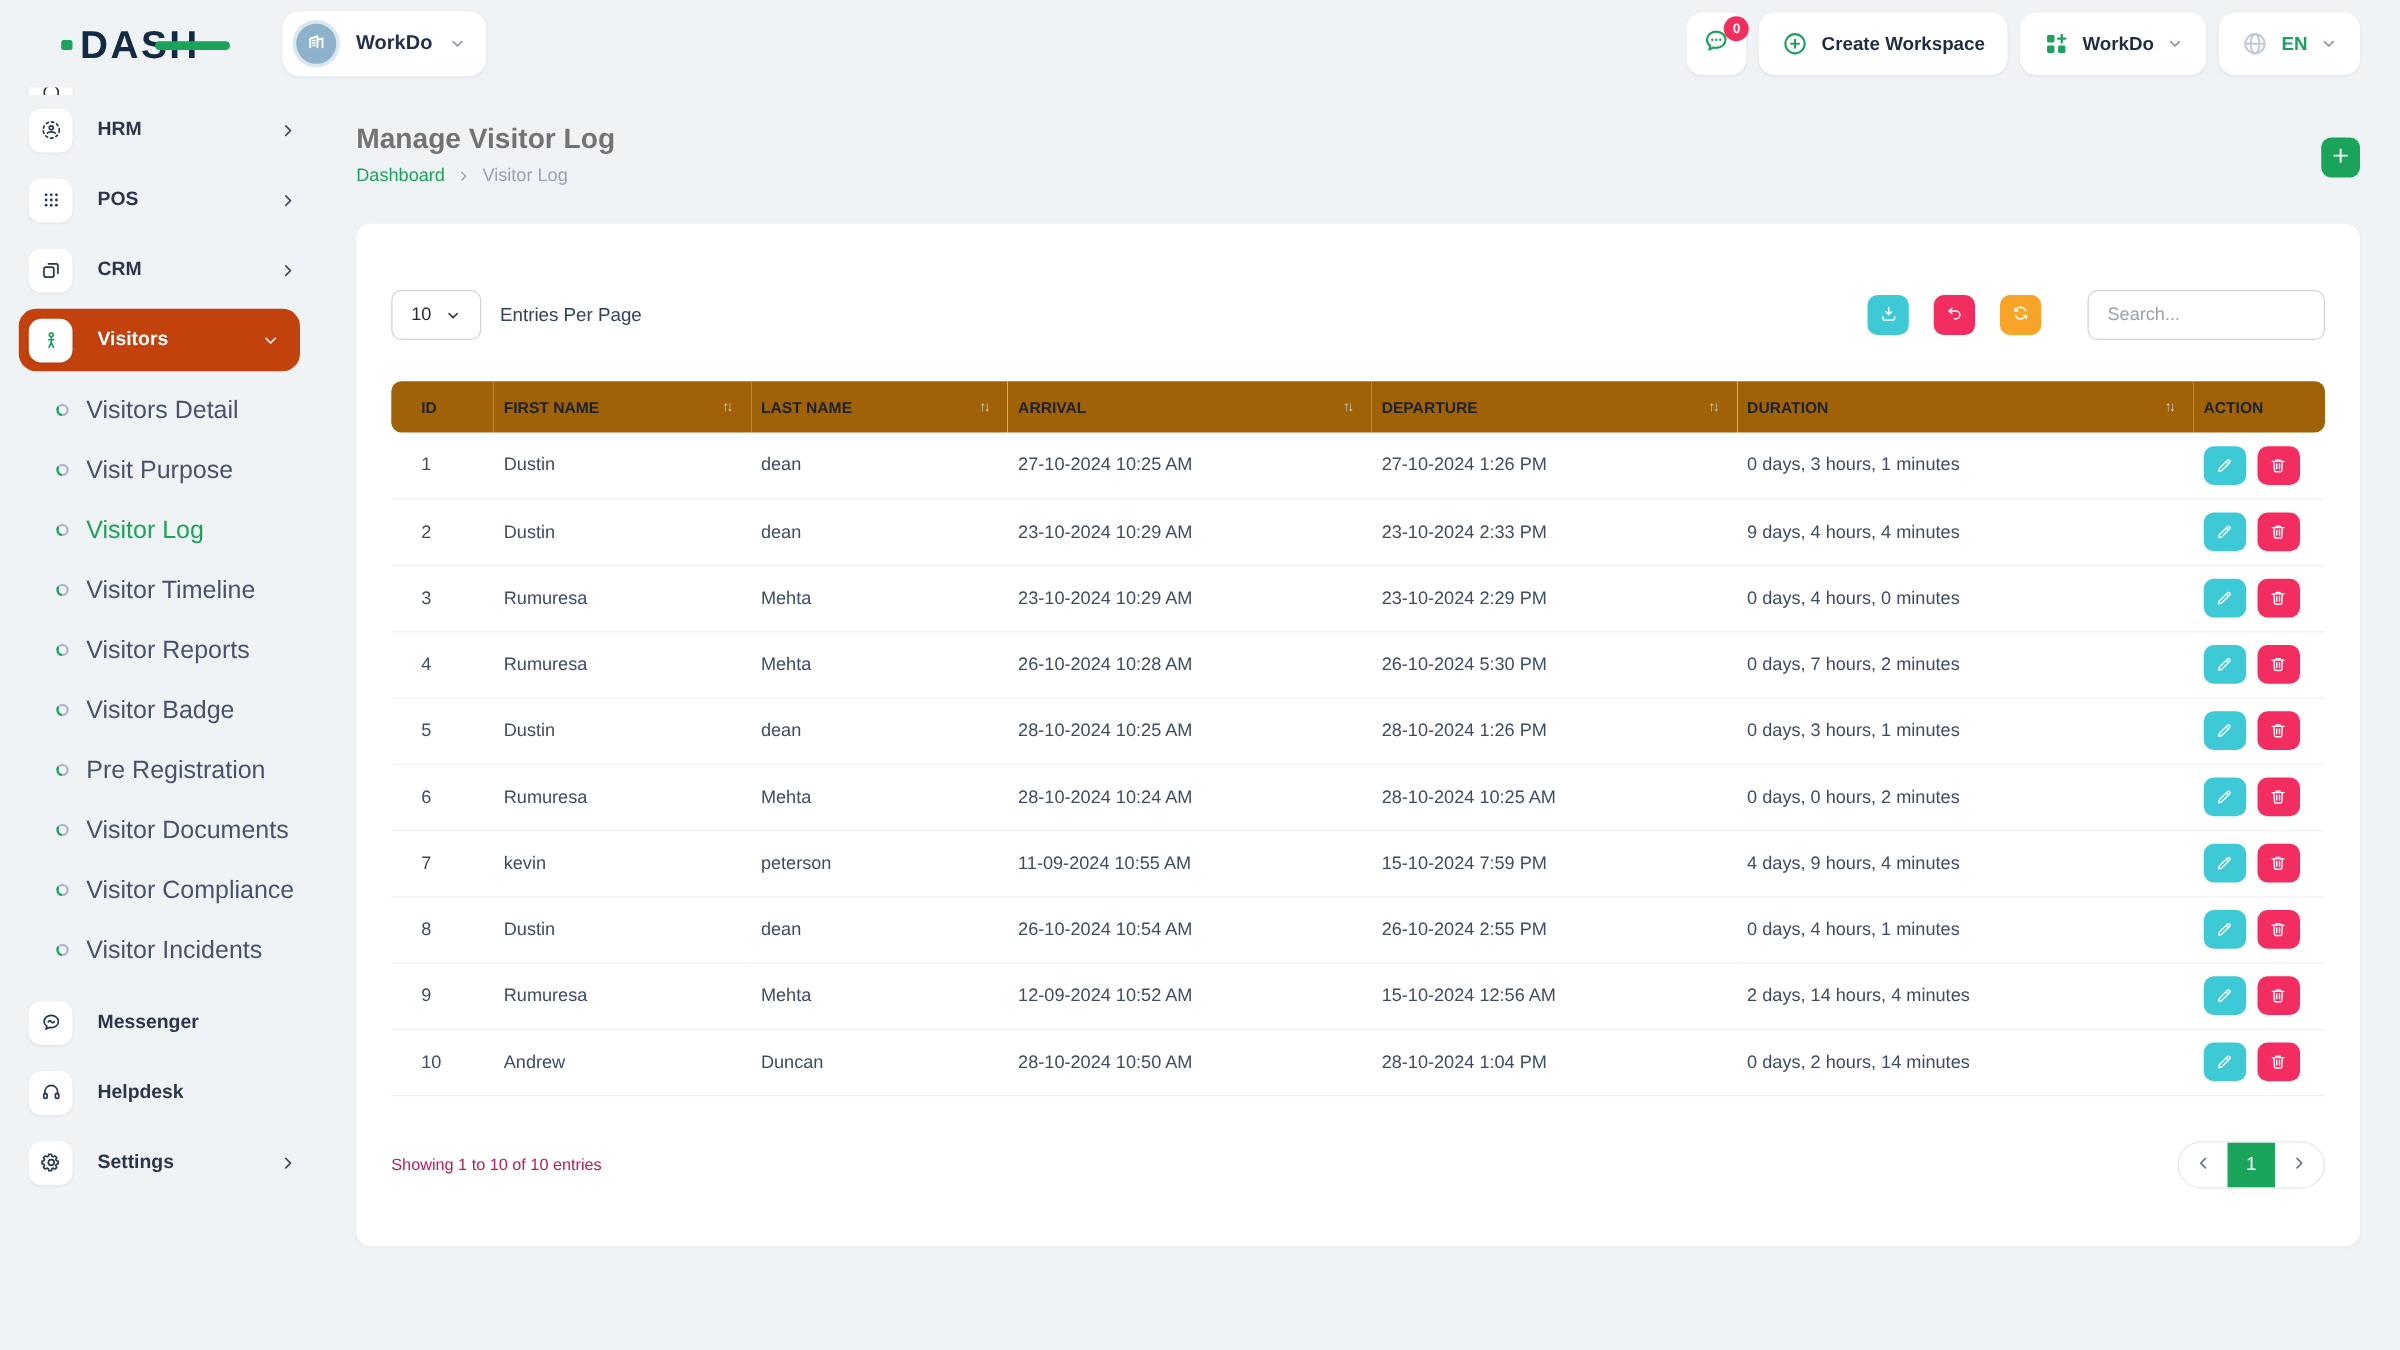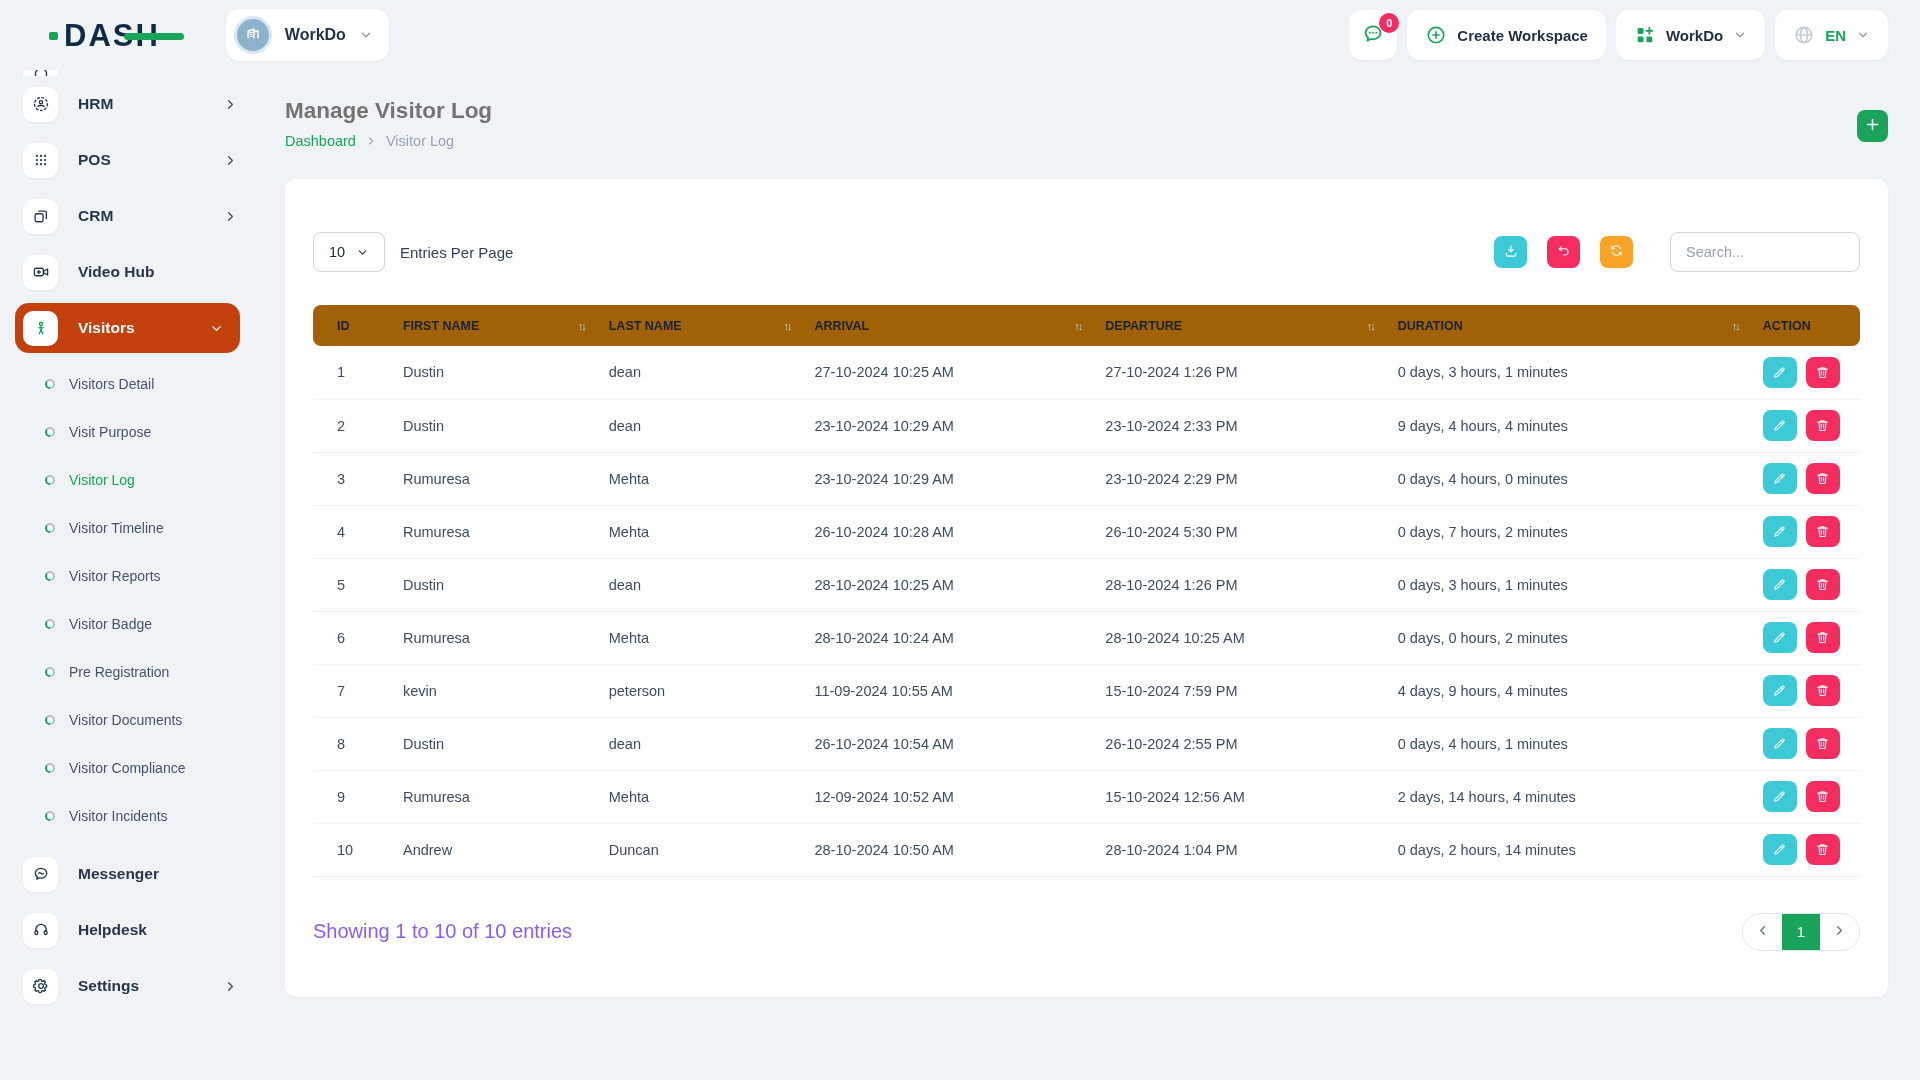--- a/index.html
+++ b/index.html
@@ -34,21 +34,21 @@
   .side-label { margin-left:20px; font-size:15.5px; font-weight:600; color:#2a3649; }
   .chev { margin-left:auto; color:#3b4a5e; display:flex; }
   .side-item.active { background:#c2410c; border-radius:14px; margin:3px 18px 3px 15px; padding:0 16px 0 8px; height:50px; }
   .side-item.active .tile { color:#1aa35b; }
   .side-item.active .side-label { color:#fff; }
   .side-item.active .chev { color:#fff; }
   .sub-list { padding:4px 0 6px; }
   .sub-item { display:flex; align-items:center; height:48px; padding-left:45px; cursor:pointer; }
   .dot { width:10px; height:10px; border-radius:50%; background:conic-gradient(#b3bcc9 0 50%, #1aa35b 50% 85%, #b3bcc9 85% 100%); position:relative; flex:0 0 10px; }
   .dot::after { content:''; position:absolute; inset:2.3px; background:#f0f3f6; border-radius:50%; }
-  .sub-label { margin-left:14px; font-size:14px; color:#46536b; }
+  .sub-label { margin-left:14px; font-size:20px; color:#46536b; }
   .sub-item.active .sub-label { color:#1aa35b; }
   
   .main { flex:1; padding:0 32px 0 27px; }
   .page-head { display:flex; align-items:flex-start; }
   .head-left h1 { margin:28px 0 9px; font-size:22.5px; font-weight:700; color:#737373; }
   .breadcrumb { display:flex; align-items:center; gap:9px; font-size:14.5px; }
   .crumb-link { color:#1aa35b; cursor:pointer; }
   .crumb-sep { color:#98a2b3; display:flex; }
   .crumb-current { color:#98a2b3; }
   .add-btn { margin-left:auto; margin-top:40px; width:31px; height:32px; background:#1aa35b; border:none; border-radius:8px; color:#fff; display:flex; align-items:center; justify-content:center; cursor:pointer; }
@@ -78,21 +78,21 @@
   th:nth-child(4), td:nth-child(4) { width:18.8%; }
   th:nth-child(5), td:nth-child(5) { width:18.9%; }
   th:nth-child(6), td:nth-child(6) { width:23.6%; }
   th:nth-child(7), td:nth-child(7) { width:6.8%; }
   .actions { display:flex; gap:9px; }
   .act-btn { width:34px; height:31px; border:none; border-radius:8px; color:#fff; display:flex; align-items:center; justify-content:center; cursor:pointer; }
   .act-btn.edit { background:#3ec9d6; }
   .act-btn.del { background:#f42d61; }
   
   .table-footer { display:flex; align-items:center; margin-top:36px; }
-  .summary { font-size:20px; color:#8b5cf6; }
+  .summary { font-size:13px; color:#be185d; }
   .pager { margin-left:auto; display:flex; border:1px solid #e4e7ec; border-radius:20px; overflow:hidden; background:#fff; height:38px; }
   .pg-btn { width:39px; border:none; background:transparent; display:flex; align-items:center; justify-content:center; color:#64788f; cursor:pointer; }
   .pg-num { width:38px; background:#1aa35b; color:#fff; display:flex; align-items:center; justify-content:center; font-size:15px; }
 </style>
 </head>
 <body>
 
 <div class="topbar">
   <div class="logo">
     <span class="logo-dot"></span>
@@ -224,31 +224,20 @@
             <rect x="4.2" y="9" width="10.6" height="10.6" rx="2.4"></rect>
             <path d="M9 5.4h8.2a1.9 1.9 0 0 1 1.9 1.9v8.2"></path>
           </svg>
         </span>
     <span class="side-label">CRM</span>
     <span class="chev">
           <svg width="15" height="15" viewBox="0 0 24 24" fill="none" stroke="currentColor" stroke-width="2.1" stroke-linecap="round" stroke-linejoin="round">
             <path d="M9 6l6 6-6 6"></path>
           </svg>
         </span>
-  </div>
-  <div class="side-item">
-    <span class="tile">
-          <svg width="18" height="18" viewBox="0 0 24 24" fill="none" stroke="currentColor" stroke-width="1.8" stroke-linecap="round" stroke-linejoin="round">
-            <rect x="3.2" y="7" width="12" height="10" rx="2.4"></rect>
-            <path d="M15.2 11.2l5.6-3.2v8l-5.6-3.2"></path>
-            <path d="M7.2 12h4M9.2 10v4"></path>
-          </svg>
-        </span>
-    <span class="side-label">Video Hub</span>
-
   </div>
   <div class="side-item active">
     <span class="tile">
           <svg width="18" height="18" viewBox="0 0 24 24" fill="none" stroke="currentColor" stroke-width="1.8" stroke-linecap="round" stroke-linejoin="round">
             <circle cx="12" cy="6.4" r="2.1"></circle>
             <path d="M12 9.2v5.2"></path>
             <path d="M9.4 11.7h5.2"></path>
             <path d="M12 14.4l-2.3 5.2M12 14.4l2.3 5.2"></path>
           </svg>
         </span>

